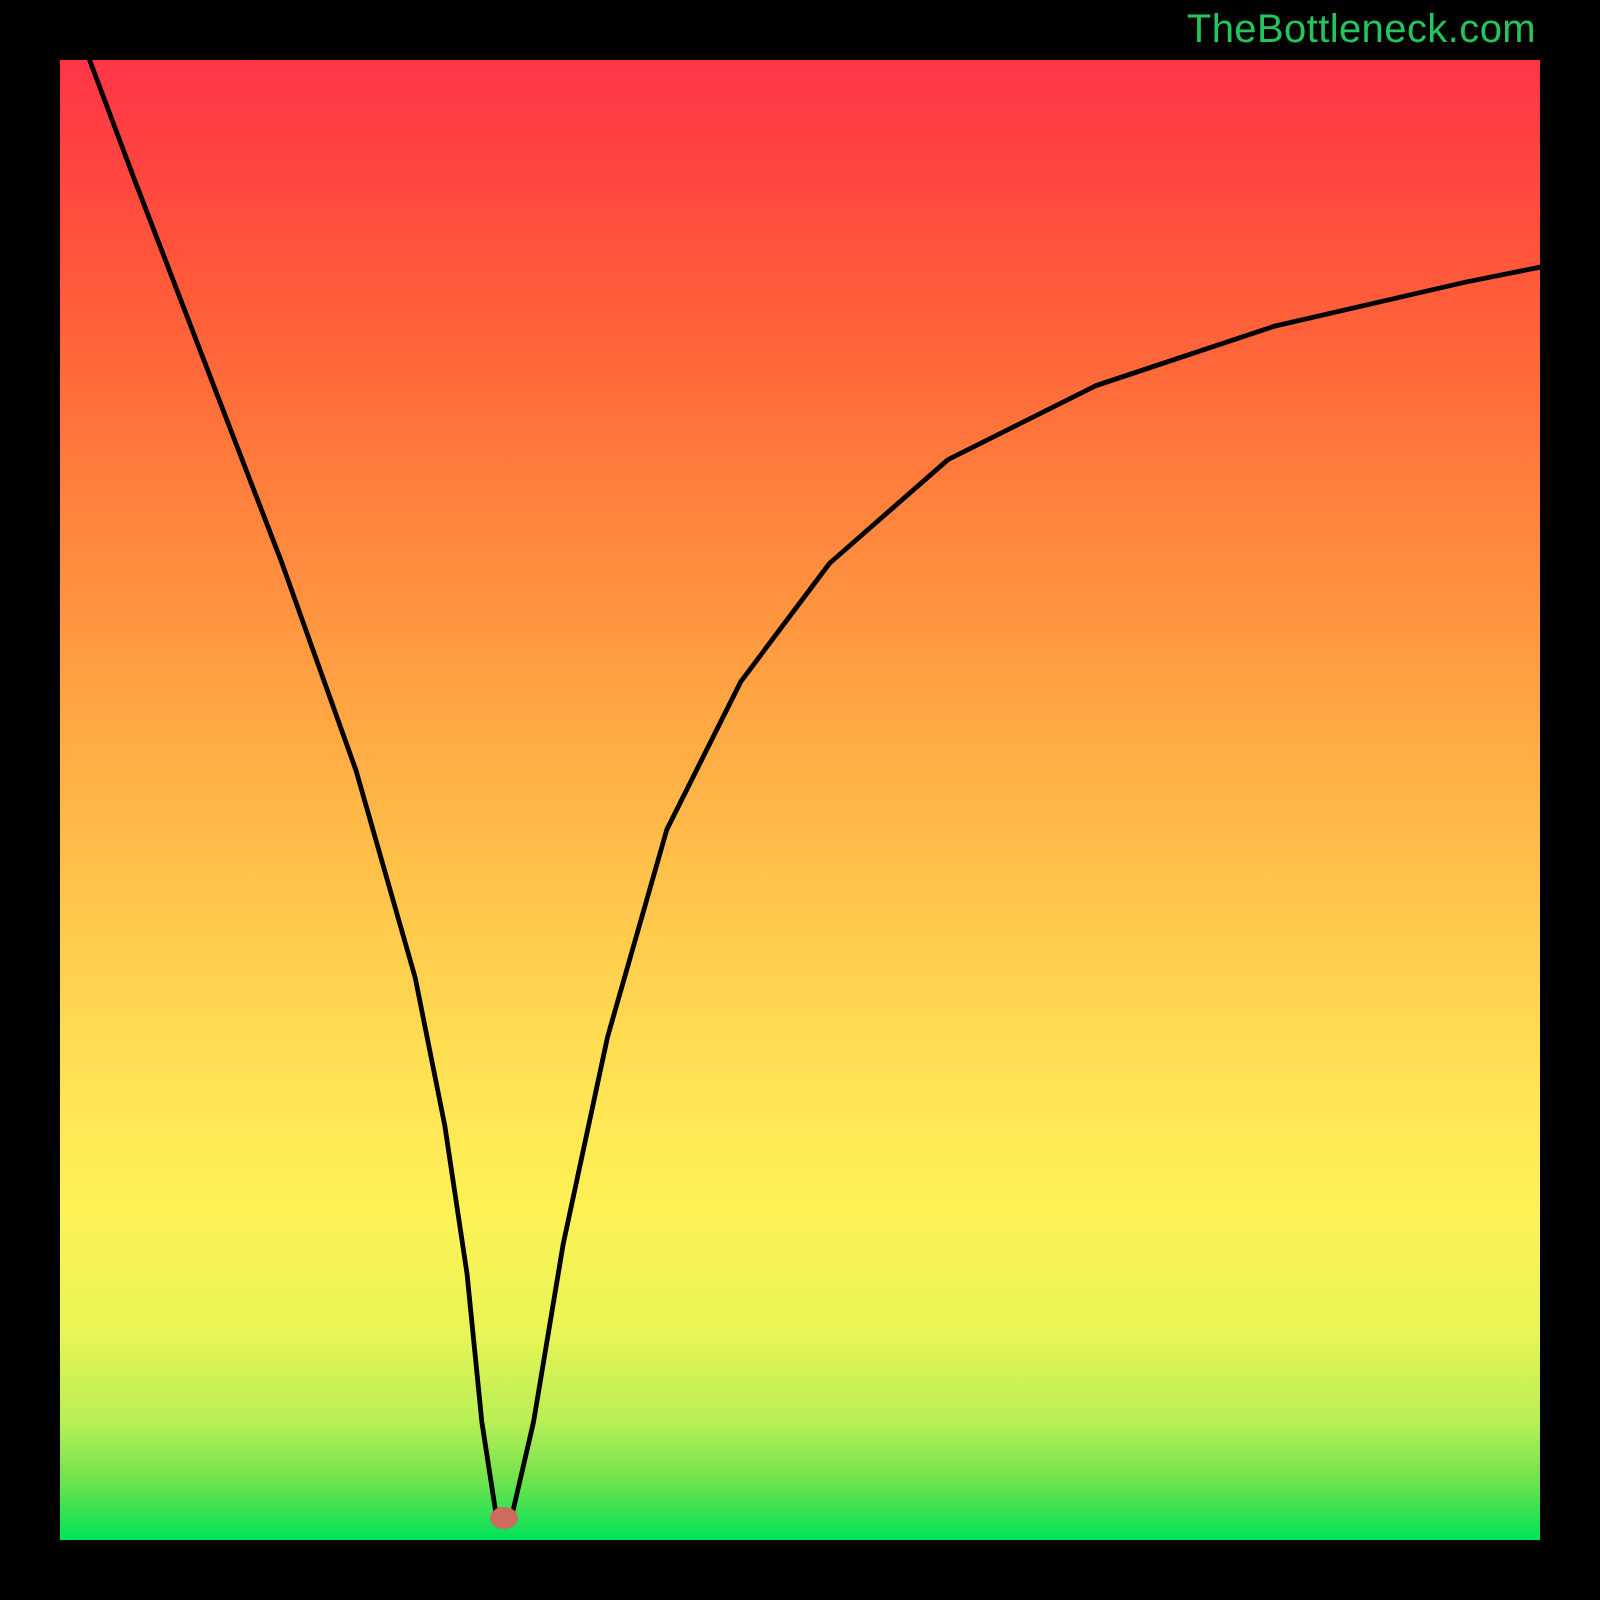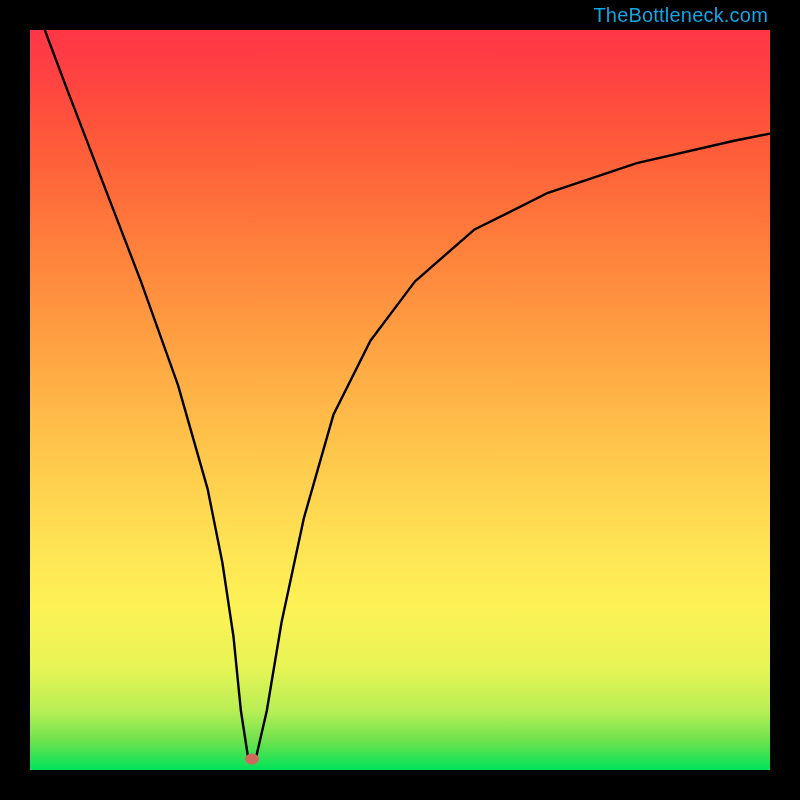--- a/index.html
+++ b/index.html
@@ -42,21 +42,21 @@
       #ff6c3a 78%,
       #ff573a 86%,
       #ff4441 93%,
       #ff3647 100%
     );
   }
   .watermark {
     position: absolute;
     top: 4px;
     right: 32px;
-    color: #0ea5e9;
+    color: #22c55e;
     font-size: 20px;
     letter-spacing: 0.2px;
     user-select: none;
   }
   svg.curve {
     position: absolute;
     left: 0;
     top: 0;
   }
   .dot {

